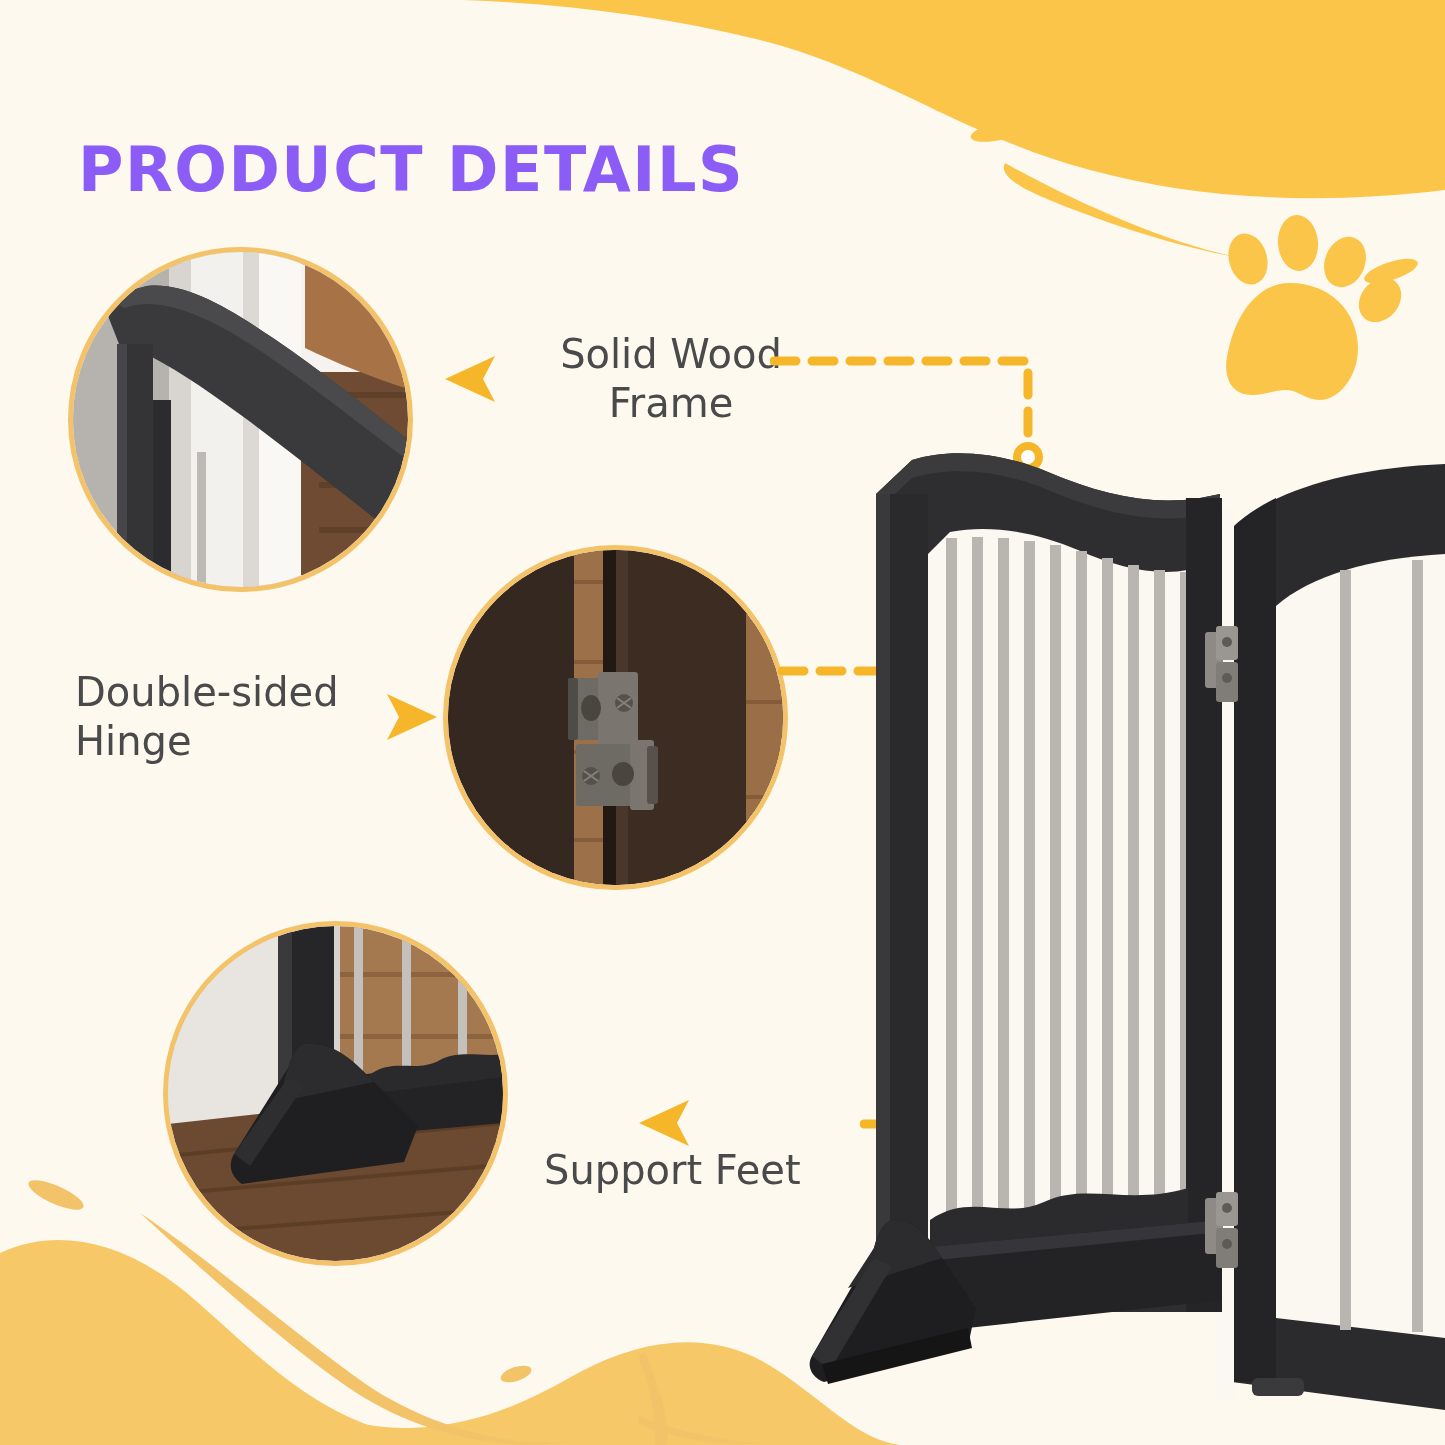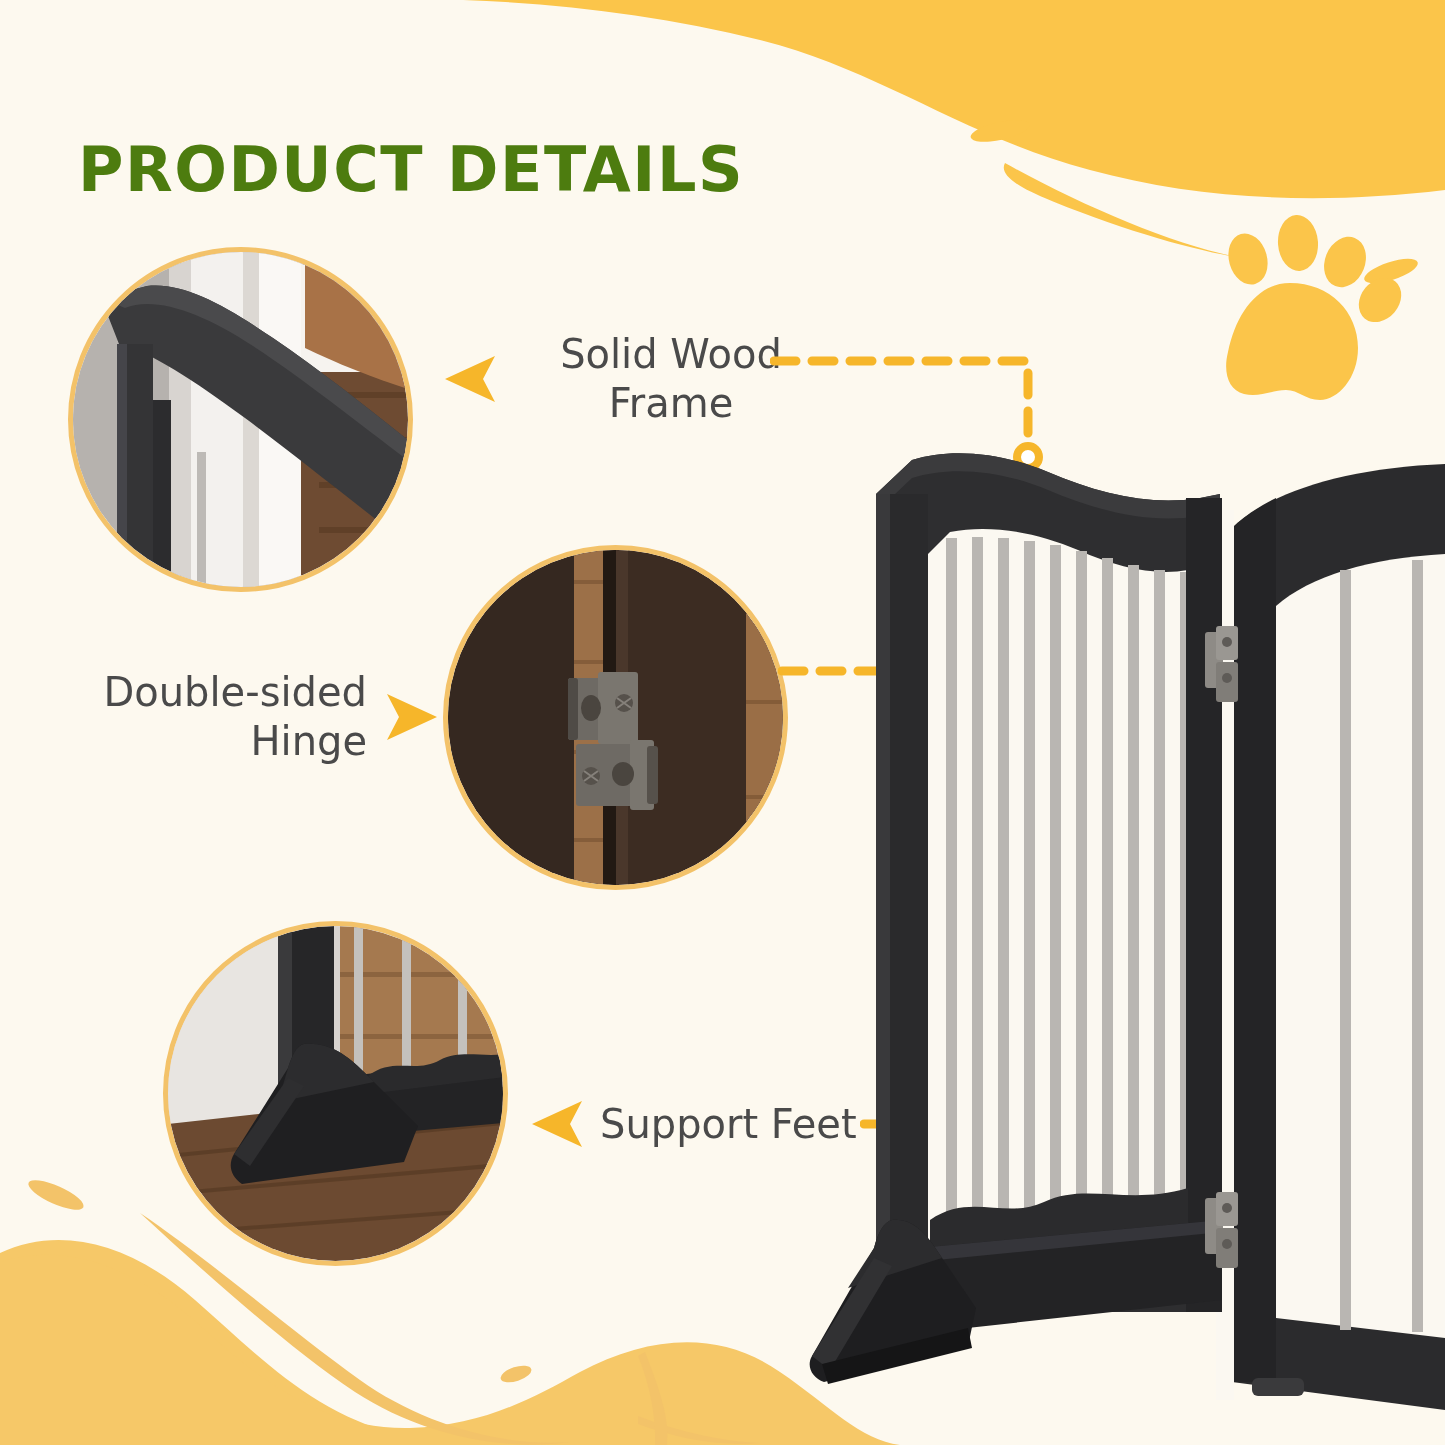--- a/index.html
+++ b/index.html
@@ -14,21 +14,21 @@
 
   
   .deco{position:absolute;inset:0;pointer-events:none;}
   .deco svg{position:absolute;top:0;left:0;}
 
   
   .page-title{
     position:absolute;left:78px;top:133px;
     font-size:62px;font-weight:bold;
     letter-spacing:1.5px;
-    color:#4d7c0f;
+    color:#8b5cf6;
     font-family:"DejaVu Sans", sans-serif;
     white-space:nowrap;
   }
 
   
   .detail-circle{
     position:absolute;border-radius:50%;
     border:5px solid #F3C269;
     overflow:hidden;
     box-sizing:border-box;
@@ -248,33 +248,33 @@
     <div class="callout-text" style="margin-left:22px;text-align:center;width:300px;">Solid Wood
 Frame</div>
   </div>
 
   <svg class="conn" style="left:770px;top:345px;" width="280" height="125" viewBox="0 0 280 125">
     <path d="M4,16 L258,16 L258,100" fill="none" stroke="#F6B62A" stroke-width="9" stroke-linecap="round" stroke-dasharray="22 16"></path>
     <circle cx="258" cy="112" r="11" fill="#FFFFFF" stroke="#F6B62A" stroke-width="8"></circle>
   </svg>
 
   <div class="callout" style="left:75px;top:668px;">
-    <div class="callout-text" style="width:292px;text-align:right;">Double-sided
+    <div class="callout-text" style="width:292px;text-align:left;">Double-sided
 Hinge</div>
     <svg class="arrow" width="56" height="46" viewBox="0 0 56 46" style="margin-left:16px;">
       <path d="M54,23 L4,46 L16,23 L4,0 Z" fill="#F6B62A"></path>
     </svg>
   </div>
 
   <svg class="conn" style="left:778px;top:648px;" width="460" height="46" viewBox="0 0 460 46">
     <path d="M4,23 L432,23" fill="none" stroke="#F6B62A" stroke-width="9" stroke-linecap="round" stroke-dasharray="22 16"></path>
     <circle cx="441" cy="23" r="11" fill="#FFFFFF" stroke="#F6B62A" stroke-width="8"></circle>
   </svg>
 
-  <div class="callout" style="left:530px;top:1100px;">
+  <div class="callout" style="left:530px;top:1100px;flex-direction:column;">
     <svg class="arrow" width="56" height="46" viewBox="0 0 56 46">
       <path d="M2,23 L52,0 L40,23 L52,46 Z" fill="#F6B62A"></path>
     </svg>
     <div class="callout-text" style="margin-left:14px;white-space:nowrap;">Support Feet</div>
   </div>
 
   <svg class="conn" style="left:860px;top:1108px;" width="90" height="160" viewBox="0 0 90 160">
     <path d="M4,16 L32,16 L32,122" fill="none" stroke="#F6B62A" stroke-width="9" stroke-linecap="round" stroke-dasharray="20 15"></path>
     <circle cx="32" cy="136" r="11" fill="#FFFFFF" stroke="#F6B62A" stroke-width="8"></circle>
   </svg>

